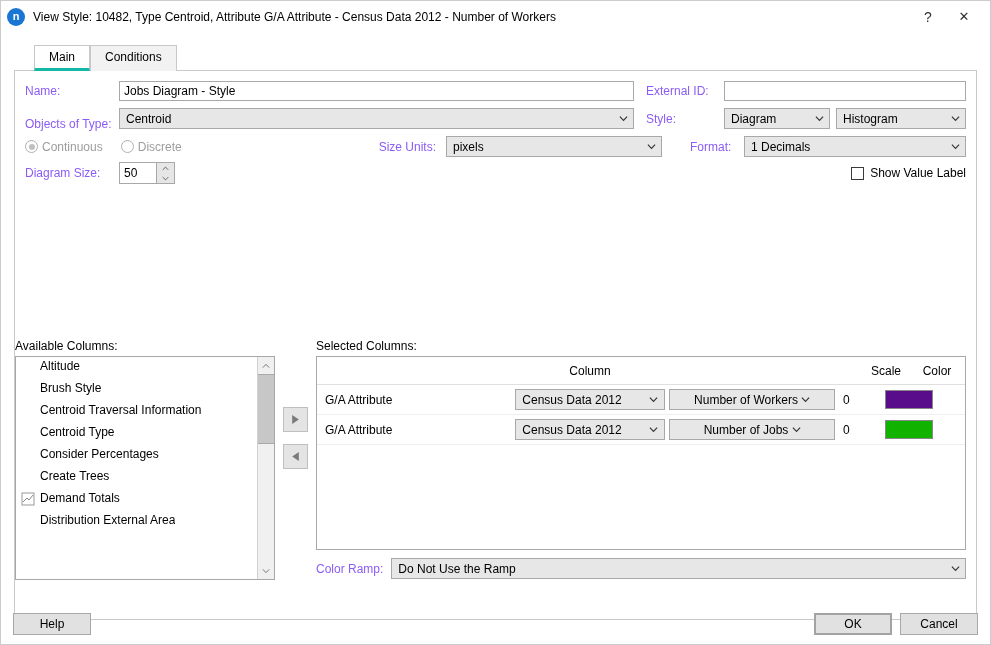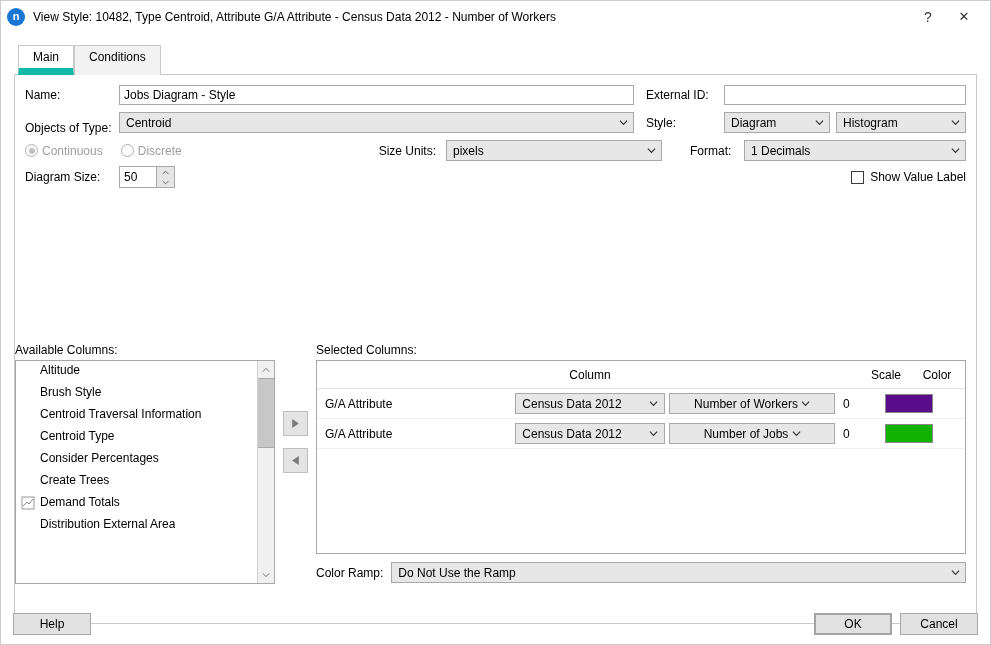--- a/index.html
+++ b/index.html
@@ -50,33 +50,34 @@
     border: 1px solid #c9c9c9;
     border-bottom: none;
     margin-right: 0px;
     background: #f2f2f2;
     position: relative;
     top: 1px;
     font-size: 12px;
   }
   .tab.active {
     background: #fff;
-    border-bottom: 7px solid #14b8a6;
+    border-bottom: 3px solid #14b8a6;
+    margin-left: 16px;
   }
 
   .panel {
     border: 1px solid #c9c9c9;
     margin: 0 13px 8px 13px;
     padding: 10px 10px 10px 10px;
     position: relative;
     height: 550px;
   }
 
   .row { display: flex; align-items: center; margin-bottom: 5px; gap: 6px; }
-  .lbl { color: #000000; white-space: nowrap; }
+  .lbl { color: #8b5cf6; white-space: nowrap; }
   .w-name { width: 88px; }
   .w-obj { width: 88px; margin-top: 11px; }
   .w-ds  { width: 88px; }
 
   .text-input {
     height: 20px;
     border: 1px solid #a8a8a8;
     padding: 2px 4px;
     font: inherit;
     background: #fff;

